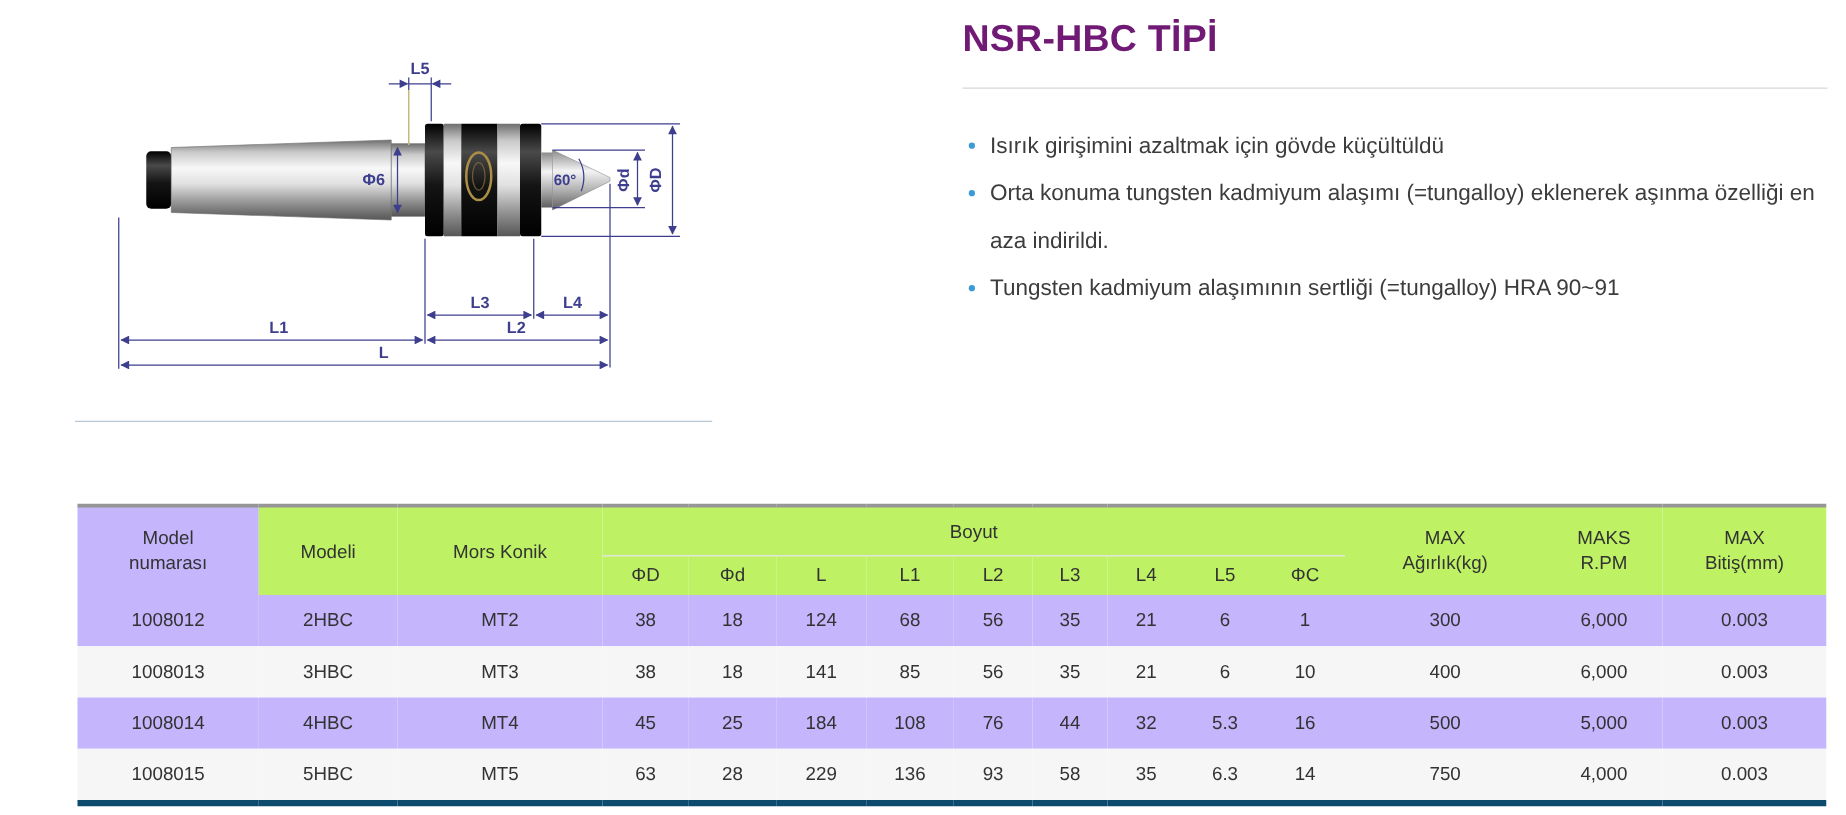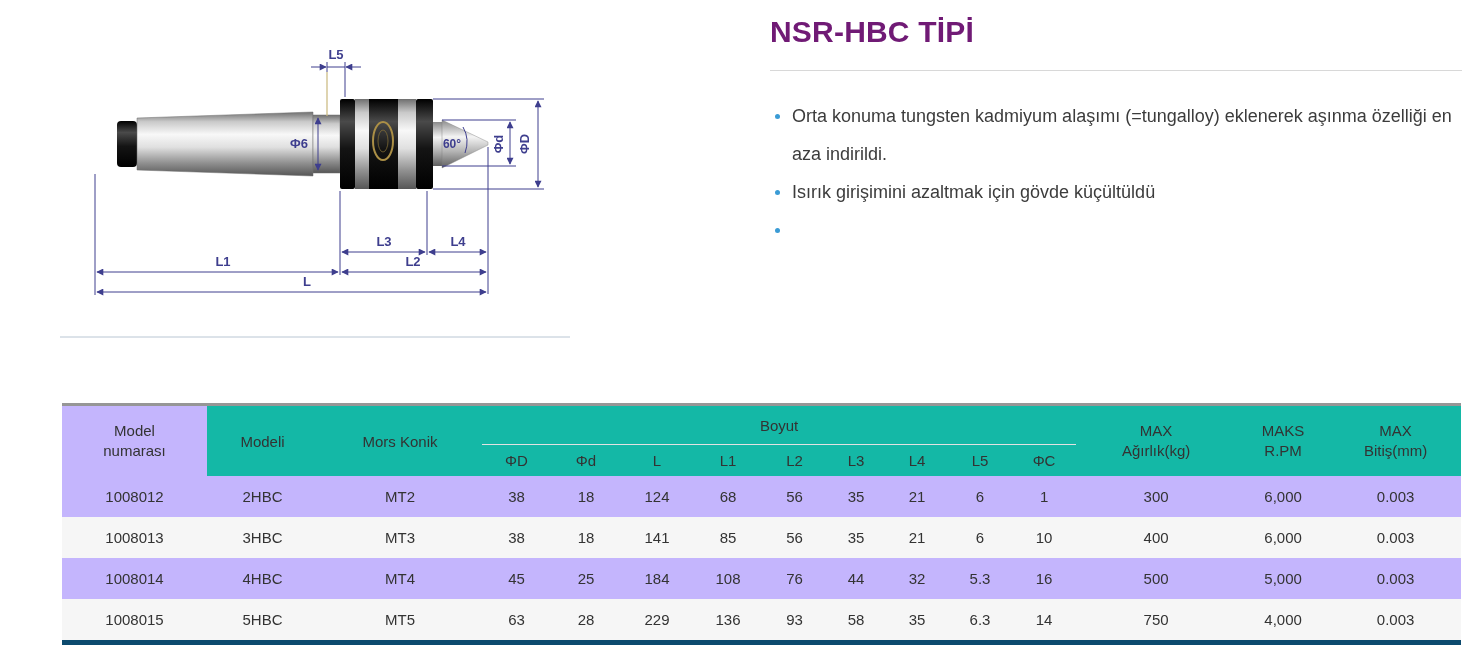--- a/index.html
+++ b/index.html
@@ -17,21 +17,21 @@
   .info{position:absolute;left:770px;top:12px;width:692px;}
   .page-title{margin:0;font-size:30px;line-height:40px;font-weight:600;color:#701a75;letter-spacing:.2px;}
   .title-divider{height:1px;background:#d8d8d8;margin-top:18px;}
   .features{list-style:none;margin:26px 0 0 0;padding:0;}
   .feature{position:relative;padding-left:22px;font-size:18px;line-height:38px;color:#3c3c3c;}
   .bullet-dot{position:absolute;left:5px;top:17px;width:5px;height:5px;border-radius:50%;background:#3a9bd5;}
 
   
   .spec-table{position:absolute;left:62px;top:403px;width:1399px;border-collapse:collapse;
     table-layout:fixed;font-size:15px;color:#333;}
-  .spec-table th{font-weight:normal;background:#14b8a6;vertical-align:middle;text-align:center;padding:0;}
+  .spec-table th{font-weight:normal;background:#bef264;vertical-align:middle;text-align:center;padding:0;}
   .spec-table thead tr.toprow th{border-top:3px solid #969696;height:38px;}
   .spec-table thead th.col-model{background:#c4b5fd;border-top-color:#2a97d4;}
   .spec-table thead th.boyut-cell{border-bottom:1px solid #e2e2e2;}
   .spec-table thead tr.subrow th{height:31px;}
   .spec-table .two-line{line-height:20px;}
   .spec-table tbody td{height:41px;text-align:center;padding:0;background:#c4b5fd;}
   .spec-table tbody tr:nth-child(even) td{background:#f6f6f6;}
   .spec-table tbody tr:last-child td{border-bottom:5px solid #0c4a6e;}
 </style>
 </head>
@@ -131,28 +131,29 @@
       <line x1="0" y1="323" x2="510" y2="323" stroke="#b9c6d3" stroke-width="1"></line>
     </svg>
   </div>
 
   <div class="info">
     <h1 class="page-title">NSR-HBC TİPİ</h1>
     <div class="title-divider"></div>
     <ul class="features">
       <li class="feature">
         <span class="bullet-dot"></span>
+        <span>Isırık girişimini azaltmak için gövde küçültüldü</span>
+      </li>
+      <li class="feature">
+        <span class="bullet-dot"></span>
         <span>Orta konuma tungsten kadmiyum alaşımı (=tungalloy) eklenerek aşınma özelliği en aza indirildi.</span>
       </li>
       <li class="feature">
         <span class="bullet-dot"></span>
-        <span>Isırık girişimini azaltmak için gövde küçültüldü</span>
-      </li>
-      <li class="feature">
-        <span class="bullet-dot"></span>
+        <span>Tungsten kadmiyum alaşımının sertliği (=tungalloy) HRA 90~91</span>
       </li>
     </ul>
   </div>
 
   <table class="spec-table">
     <colgroup>
       <col style="width:145px">
         <col style="width:111px">
         <col style="width:164px">
       <col style="width:69px">

